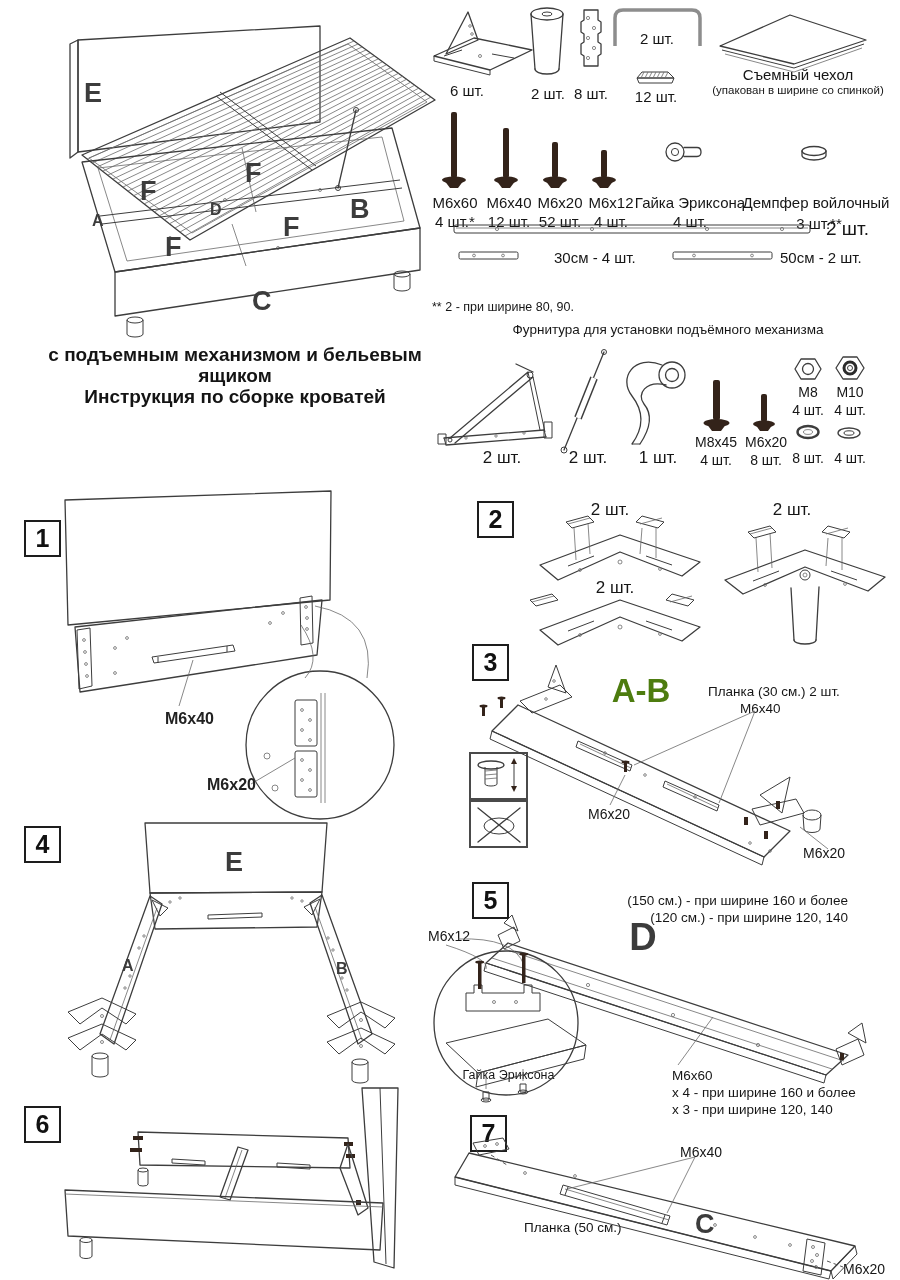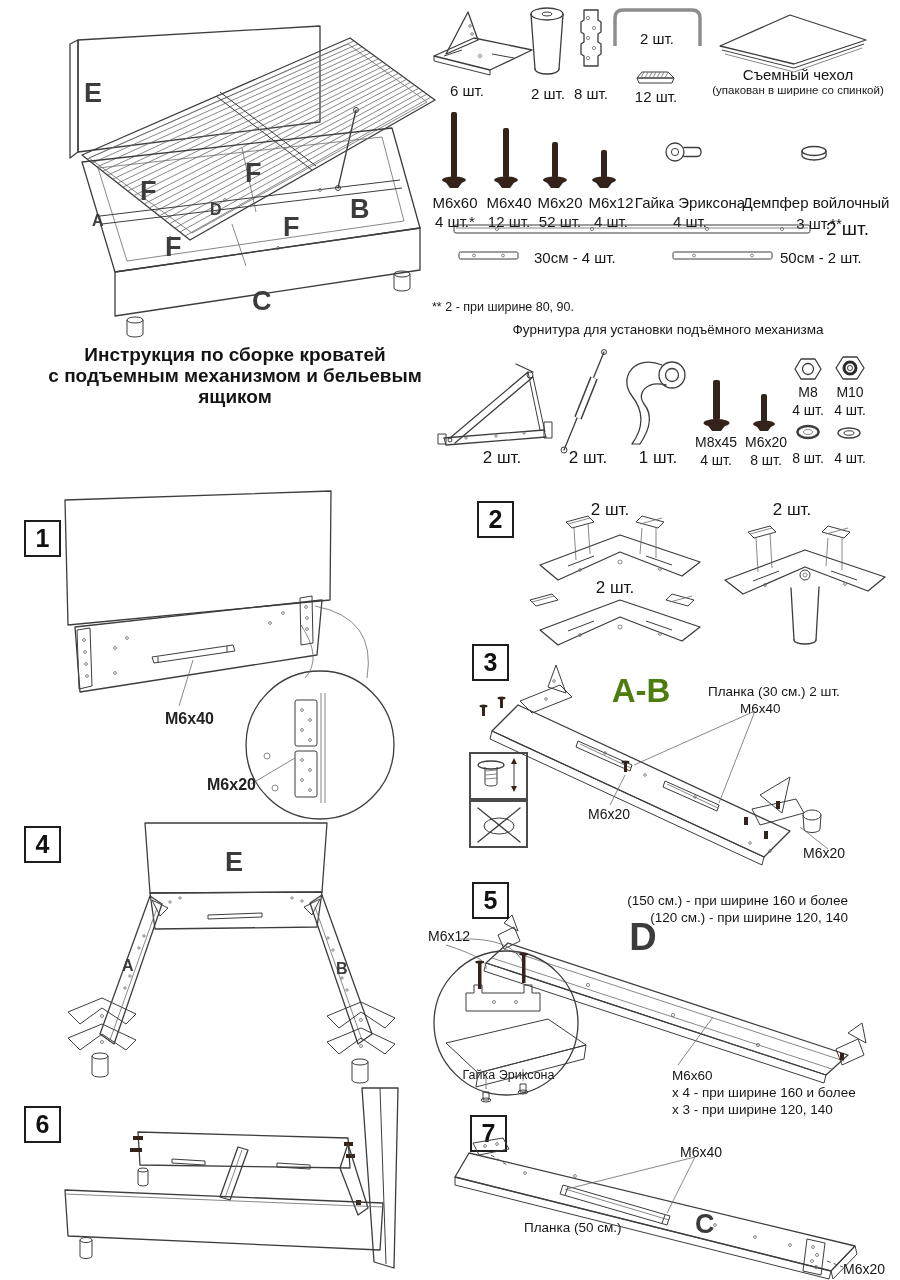--- a/index.html
+++ b/index.html
@@ -211,32 +211,32 @@
       <circle class="thin" cx="140" cy="9" r="1.6"></circle>
     <circle class="thin" cx="255" cy="9" r="1.6"></circle>
       <circle class="thin" cx="330" cy="9" r="1.6"></circle>
   </svg>
   <div class="abs t s19" style="left:826px;top:218px;width:60px">2 шт.</div>
   <svg class="abs" style="left:458px;top:249px" width="62" height="14" viewBox="0 0 62 14">
     <rect class="ln2" x="1" y="3" width="59" height="7" rx="1.5"></rect>
     <circle class="thin" cx="16" cy="6.5" r="1.4"></circle>
       <circle class="thin" cx="45" cy="6.5" r="1.4"></circle>
   </svg>
-  <div class="abs t s15" style="left:534px;top:249px;width:120px">30см - 4 шт.</div>
+  <div class="abs t s15" style="left:554px;top:249px;width:120px">30см - 4 шт.</div>
   <svg class="abs" style="left:672px;top:249px" width="102" height="14" viewBox="0 0 102 14">
     <rect class="ln2" x="1" y="3" width="99" height="7" rx="1.5"></rect>
     <circle class="thin" cx="22" cy="6.5" r="1.4"></circle>
       <circle class="thin" cx="80" cy="6.5" r="1.4"></circle>
   </svg>
   <div class="abs t s15" style="left:780px;top:249px;width:120px">50см - 2 шт.</div>
   <div class="abs t s12" style="left:432px;top:300px;width:465px">** 2 - при ширине 80, 90.</div>
 
   <div class="abs" style="left:25px;top:344px;width:420px">
+    <div class="title">с подъемным механизмом и бельевым ящиком</div>
     <div class="title">Инструкция по сборке кроватей</div>
-    <div class="title">с подъемным механизмом и бельевым ящиком</div>
   </div>
 
   <div class="abs t s13 c" style="left:448px;top:322px;width:440px">Фурнитура для установки подъёмного механизма</div>
 
   <svg class="abs" style="left:436px;top:352px" width="125" height="98" viewBox="0 0 125 98">
     <line class="ln" x1="8" y1="86" x2="108" y2="78"></line>
       <line class="ln" x1="10" y1="93" x2="110" y2="85"></line>
     <line class="ln2" x1="8" y1="86" x2="10" y2="93"></line>
       <line class="ln2" x1="108" y1="78" x2="110" y2="85"></line>
     <rect class="ln2" x="2" y="82" width="8" height="10"></rect>

